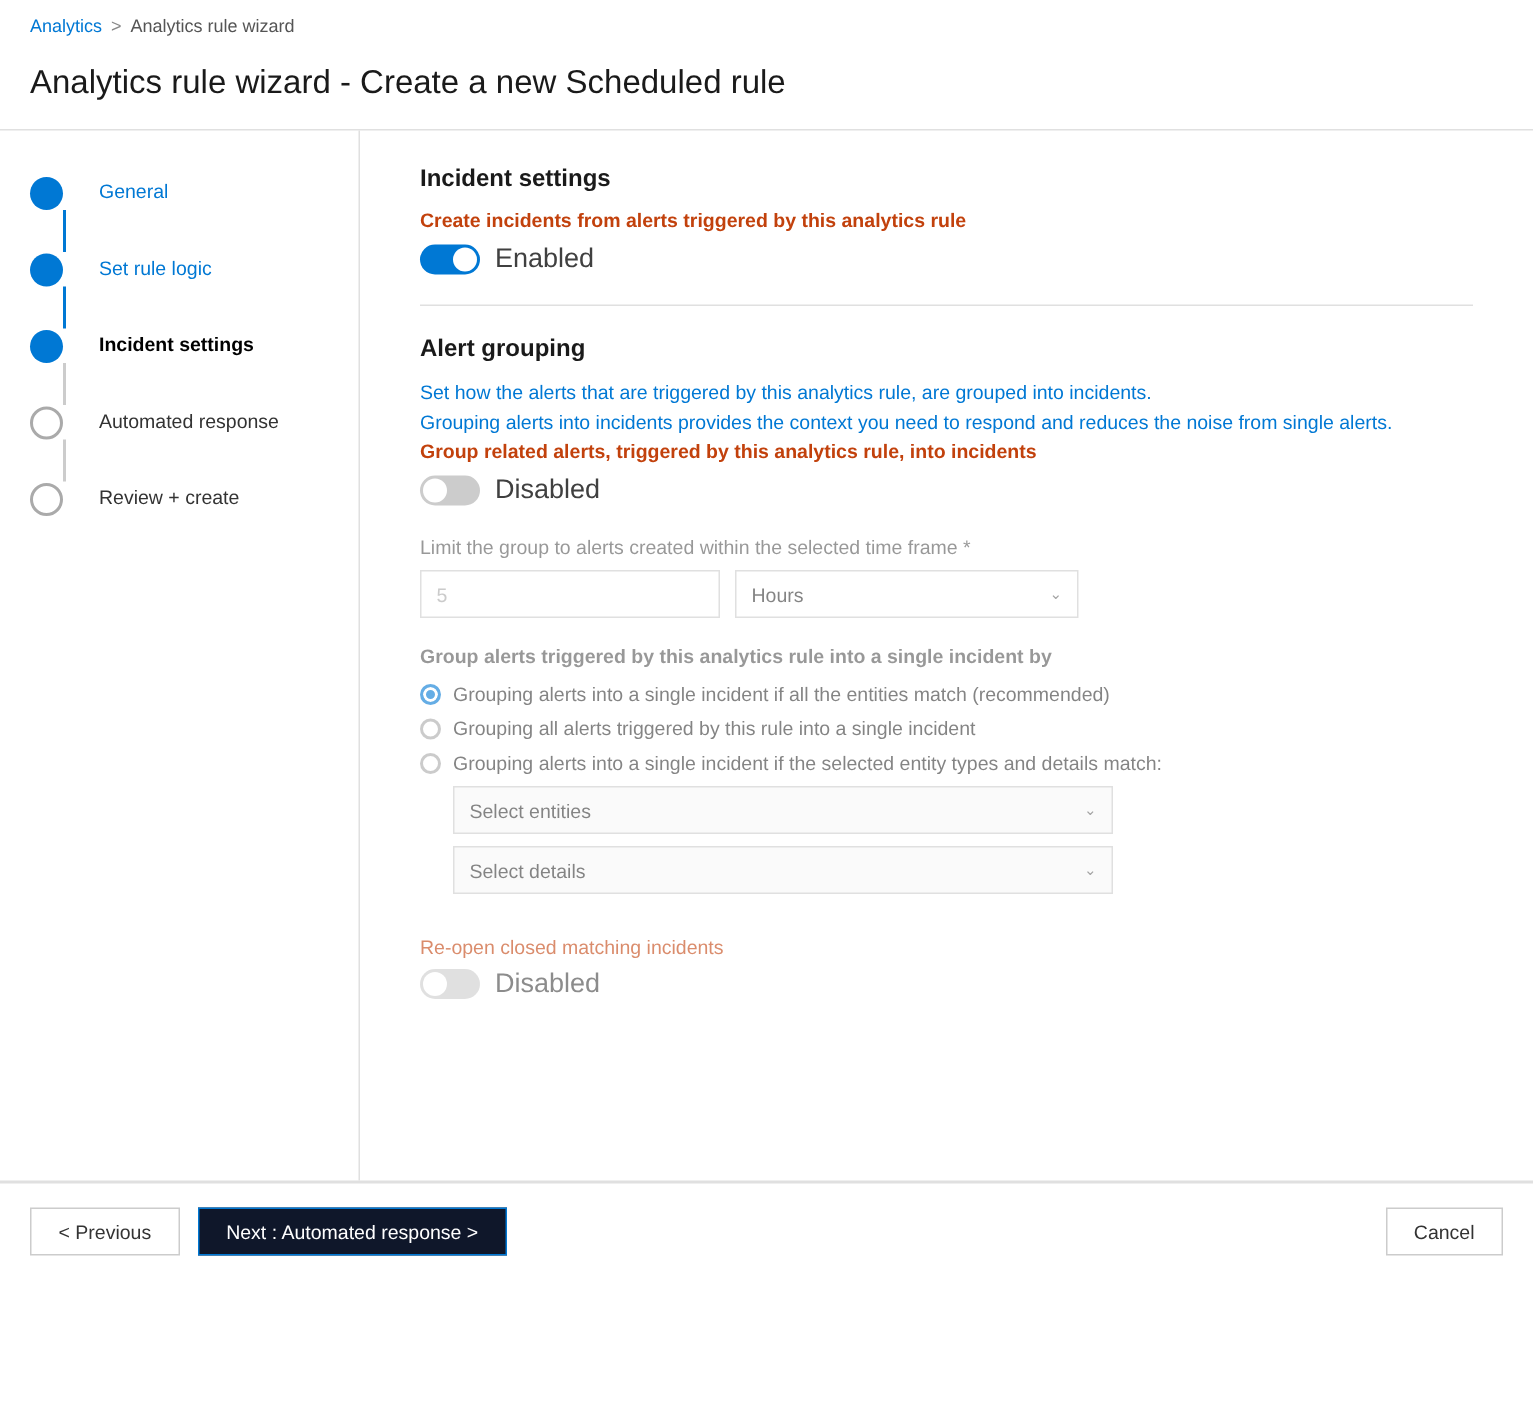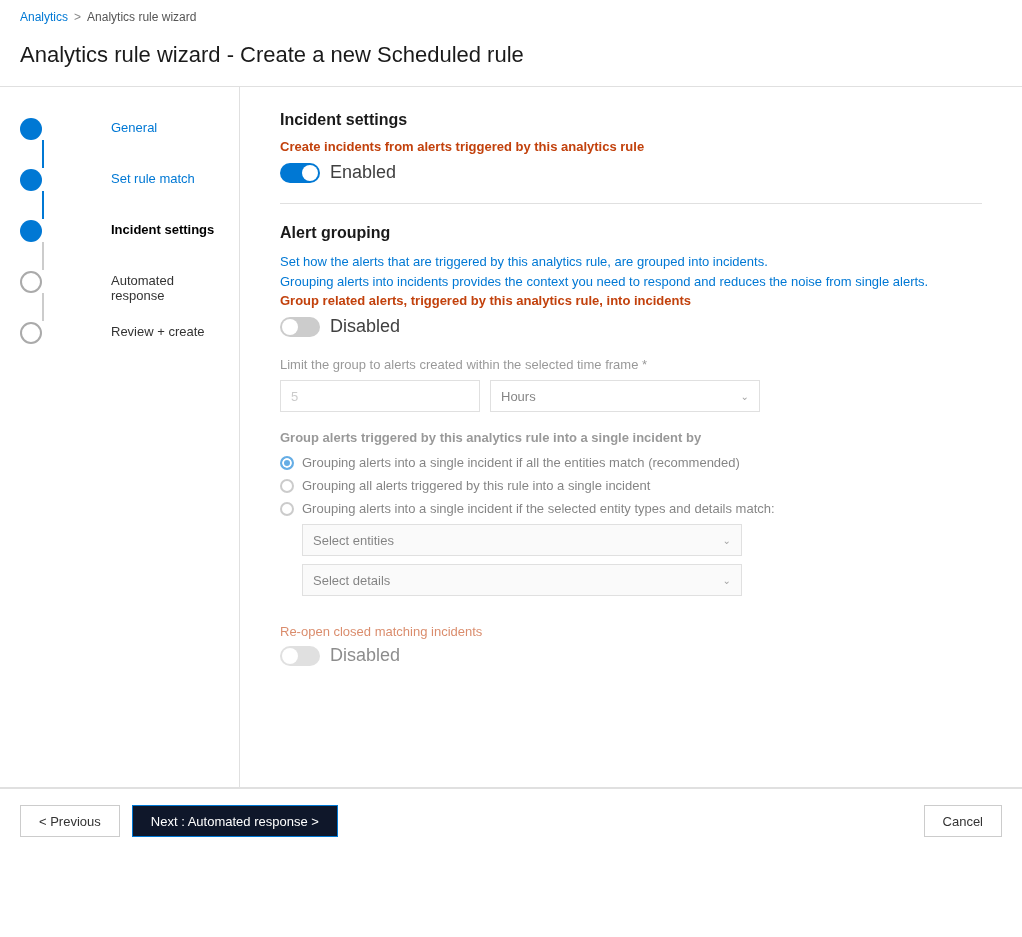--- a/index.html
+++ b/index.html
@@ -52,21 +52,20 @@
       padding: 30px 20px;
       border-right: 1px solid #e0e0e0;
       flex-shrink: 0;
     }
 
     .step-item {
       display: flex;
       align-items: flex-start;
       margin-bottom: 0;
       position: relative;
-      gap: 45px;
     }
 
     .step-connector {
       width: 2px;
       height: 28px;
       background: #0078d4;
       margin-left: 11px;
     }
 
     .step-connector-gray {
@@ -218,21 +217,21 @@
       width: 200px;
       height: 32px;
       border: 1px solid #ccc;
       padding: 0 10px;
       font-size: 13px;
       color: #aaa;
       background: #fff;
     }
 
     .time-select {
-      width: 270px;
+      width: 229px;
       height: 32px;
       border: 1px solid #ccc;
       padding: 0 10px;
       font-size: 13px;
       color: #333;
       background: #fff;
       display: flex;
       align-items: center;
       justify-content: space-between;
       cursor: pointer;
@@ -351,21 +350,21 @@
         <div class="step-connector"></div>
       </div>
       <div class="step-label link" style="padding-top:3px;">General</div>
     </div>
 
     <div class="step-item">
       <div style="display:flex;flex-direction:column;align-items:center;margin-right:12px;">
         <div class="step-circle"></div>
         <div class="step-connector"></div>
       </div>
-      <div class="step-label link" style="padding-top:3px;">Set rule match</div>
+      <div class="step-label link" style="padding-top:3px;">Set rule logic</div>
     </div>
 
     <div class="step-item">
       <div style="display:flex;flex-direction:column;align-items:center;margin-right:12px;">
         <div class="step-circle"></div>
         <div class="step-connector-gray"></div>
       </div>
       <div class="step-label active" style="padding-top:3px;">Incident settings</div>
     </div>
 

